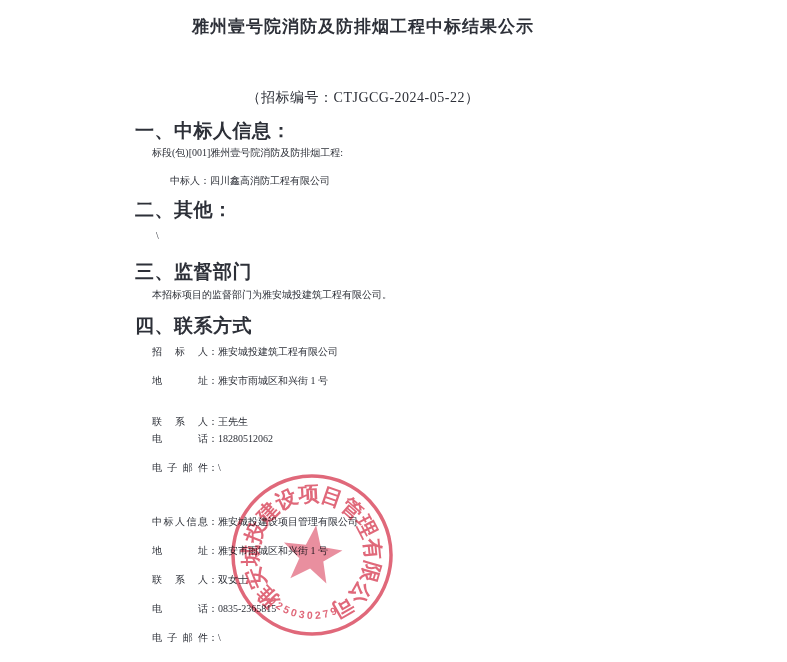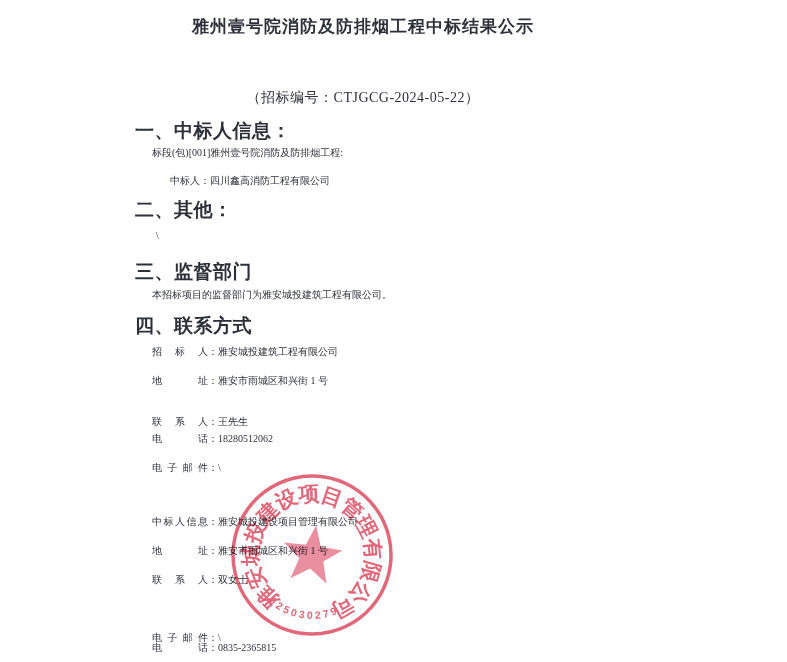--- a/index.html
+++ b/index.html
@@ -69,21 +69,21 @@
 
 <div class="abs body-line" style="left:152px;top:345px;"><span class="lbl">招标人</span><span>：</span><span>雅安城投建筑工程有限公司</span></div>
 <div class="abs body-line" style="left:152px;top:374px;"><span class="lbl">地址</span><span>：</span><span>雅安市雨城区和兴街 1 号</span></div>
 <div class="abs body-line" style="left:152px;top:403px;margin-top:12px;"><span class="lbl">联系人</span><span>：</span><span>王先生</span></div>
 <div class="abs body-line" style="left:152px;top:432px;"><span class="lbl">电话</span><span>：</span><span>18280512062</span></div>
 <div class="abs body-line" style="left:152px;top:461px;"><span class="lbl">电子邮件</span><span>：</span><span>\</span></div>
 
 <div class="abs body-line" style="left:152px;top:515px;"><span class="lbl">中标人信息</span><span>：</span><span>雅安城投建设项目管理有限公司</span></div>
 <div class="abs body-line" style="left:152px;top:544px;"><span class="lbl">地址</span><span>：</span><span>雅安市雨城区和兴街 1 号</span></div>
 <div class="abs body-line" style="left:152px;top:573px;"><span class="lbl">联系人</span><span>：</span><span>双女士</span></div>
-<div class="abs body-line" style="left:152px;top:602px;margin-top:39px;"><span class="lbl">电话</span><span>：</span><span>0835-2365815</span></div>
+<div class="abs body-line" style="left:152px;top:602px;"><span class="lbl">电话</span><span>：</span><span>0835-2365815</span></div>
 <div class="abs body-line" style="left:152px;top:631px;"><span class="lbl">电子邮件</span><span>：</span><span>\</span></div>
 
 <svg class="stamp" viewBox="0 0 240 240">
   <circle cx="120" cy="120" r="79" fill="none" stroke="#d9475c" stroke-width="3.5"></circle>
   <polygon points="120,90 127.5,110.7 149.5,111.4 132.1,124.9 138.2,146.1 120,133.7 101.8,146.1 107.9,124.9 90.5,111.4 112.5,110.7" fill="#dd5068" fill-opacity="0.78"></polygon>
   <defs>
     <path id="sealArcTop" d="M 95.5 168.1 A 54 54 0 1 1 144.5 168.1" fill="none"></path>
     <path id="sealArcBottom" d="M 83.3 172.4 A 64 64 0 0 0 156.7 172.4" fill="none"></path>
   </defs>
   <text class="seal-text" font-size="21" fill="#d9475c">

